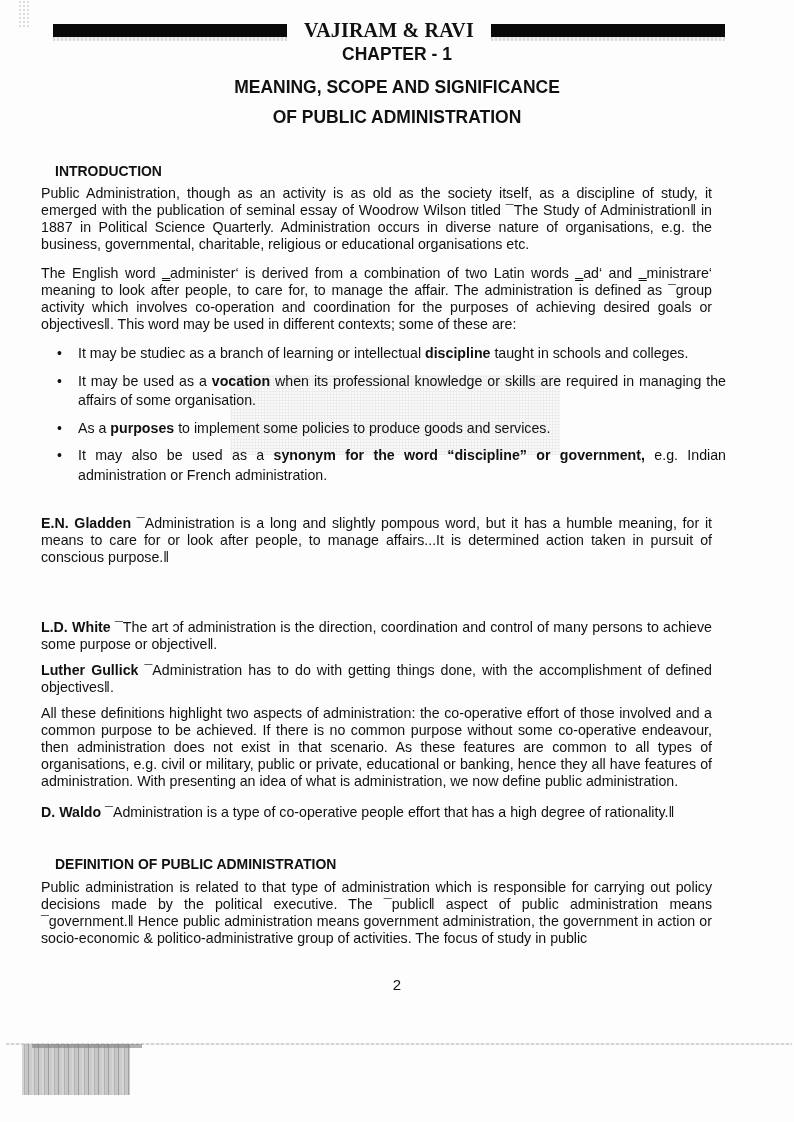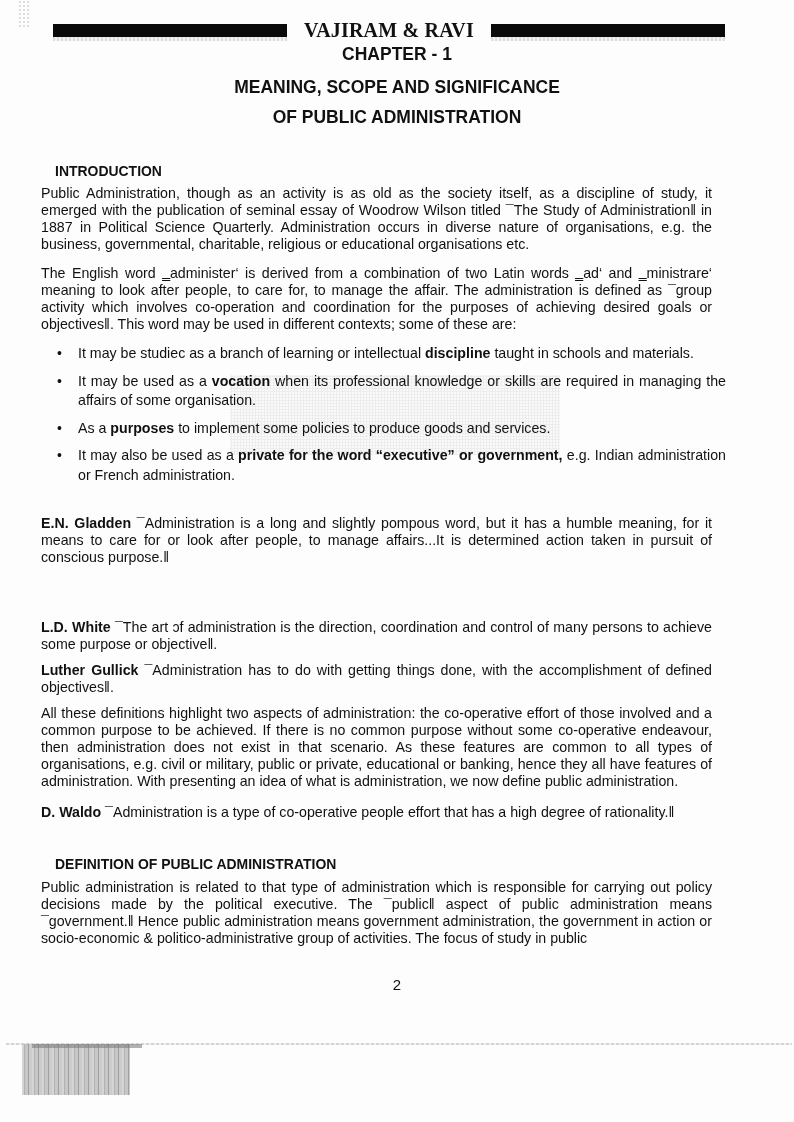--- a/index.html
+++ b/index.html
@@ -71,30 +71,30 @@
 
   <div class="section-heading" style="top:162px">INTRODUCTION</div>
 
   <div class="para" style="top:185px">Public Administration, though as an activity is as old as the society itself, as a discipline of study, it emerged with the publication of seminal essay of Woodrow Wilson titled ¯The Study of Administration‖ in 1887 in Political Science Quarterly. Administration occurs in diverse nature of organisations, e.g. the business, governmental, charitable, religious or educational organisations etc.</div>
   <div class="para" style="top:265px">The English word ‗administer‘ is derived from a combination of two Latin words ‗ad‘ and ‗ministrare‘ meaning to look after people, to care for, to manage the affair. The administration is defined as ¯group activity which involves co-operation and coordination for the purposes of achieving desired goals or objectives‖. This word may be used in different contexts; some of these are:</div>
 
   <div class="watermark"></div>
 
   <ul class="bullet-list" style="top:344px">
     <li class="bullet-item" style="margin-bottom:8px">
-      <span class="bullet-dot">•</span><span>It may be studiec as a branch of learning or intellectual </span><b>discipline</b><span> taught in schools and materials.</span>
+      <span class="bullet-dot">•</span><span>It may be studiec as a branch of learning or intellectual </span><b>discipline</b><span> taught in schools and colleges.</span>
     </li>
     <li class="bullet-item" style="margin-bottom:8px">
       <span class="bullet-dot">•</span><span>It may be used as a </span><b>vocation</b><span> when its professional knowledge or skills are required in managing the affairs of some organisation.</span>
     </li>
     <li class="bullet-item" style="margin-bottom:8px">
       <span class="bullet-dot">•</span><span>As a </span><b>purposes</b><span> to implement some policies to produce goods and services.</span>
     </li>
     <li class="bullet-item">
-      <span class="bullet-dot">•</span><span>It may also be used as a </span><b>private for the word “executive” or government,</b><span> e.g. Indian administration or French administration.</span>
+      <span class="bullet-dot">•</span><span>It may also be used as a </span><b>synonym for the word “discipline” or government,</b><span> e.g. Indian administration or French administration.</span>
     </li>
   </ul>
 
 
   <div class="para" style="top:515px"><b>E.N. Gladden</b><span> ¯Administration is a long and slightly pompous word, but it has a humble meaning, for it means to care for or look after people, to manage affairs...It is determined action taken in pursuit of conscious purpose.‖</span></div>
   <div class="para" style="top:619px"><b>L.D. White</b><span> ¯The art ɔf administration is the direction, coordination and control of many persons to achieve some purpose or objective‖.</span></div>
   <div class="para" style="top:662px"><b>Luther Gullick</b><span> ¯Administration has to do with getting things done, with the accomplishment of defined objectives‖.</span></div>
 
   <div class="para" style="top:705px">All these definitions highlight two aspects of administration: the co-operative effort of those involved and a common purpose to be achieved. If there is no common purpose without some co-operative endeavour, then administration does not exist in that scenario. As these features are common to all types of organisations, e.g. civil or military, public or private, educational or banking, hence they all have features of administration. With presenting an idea of what is administration, we now define public administration.</div>
 

